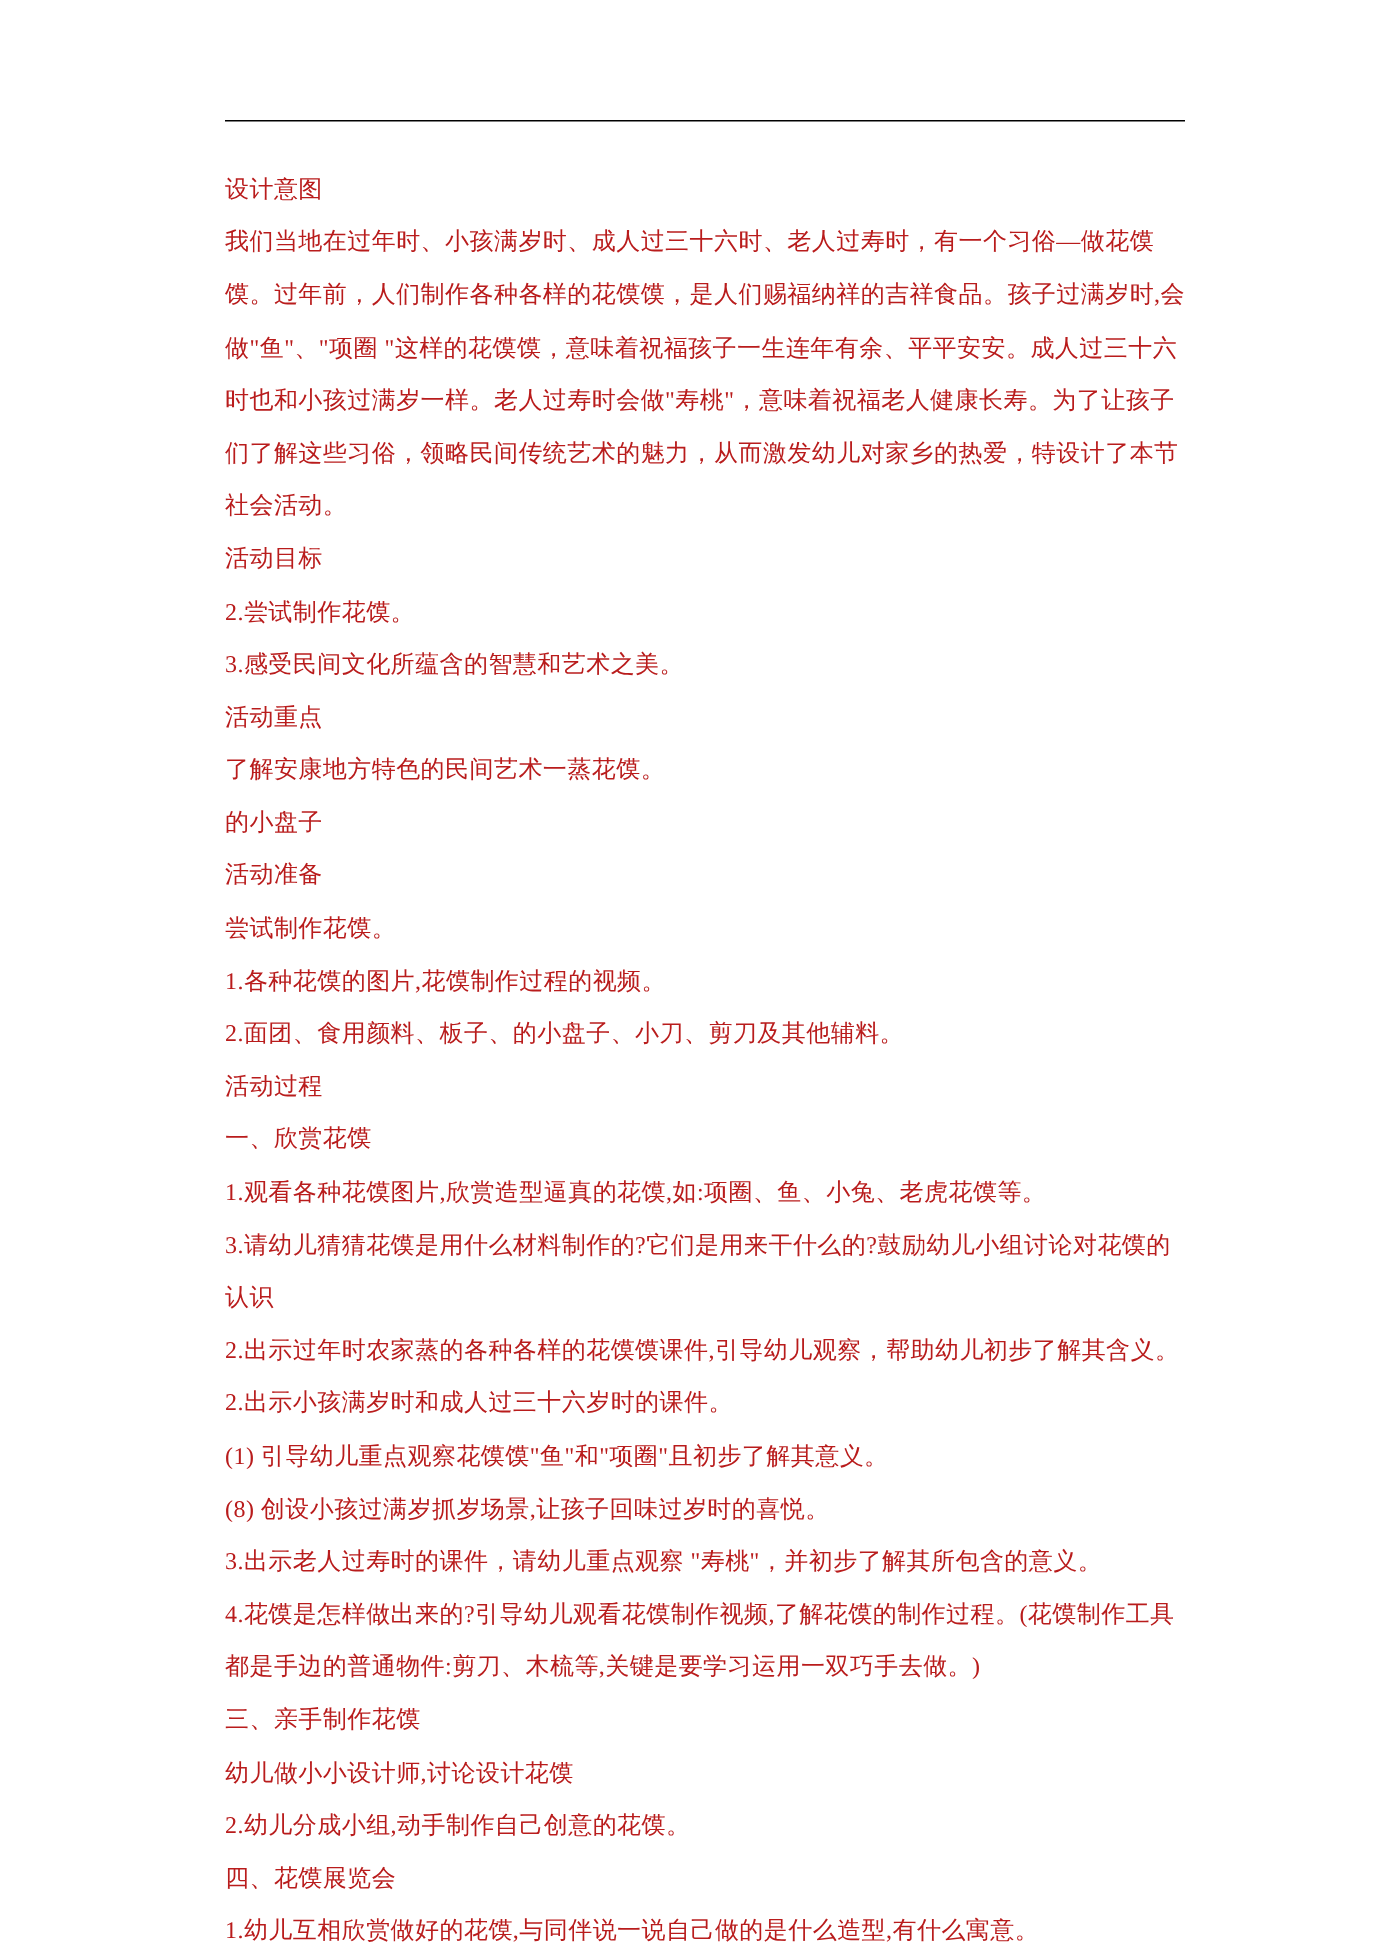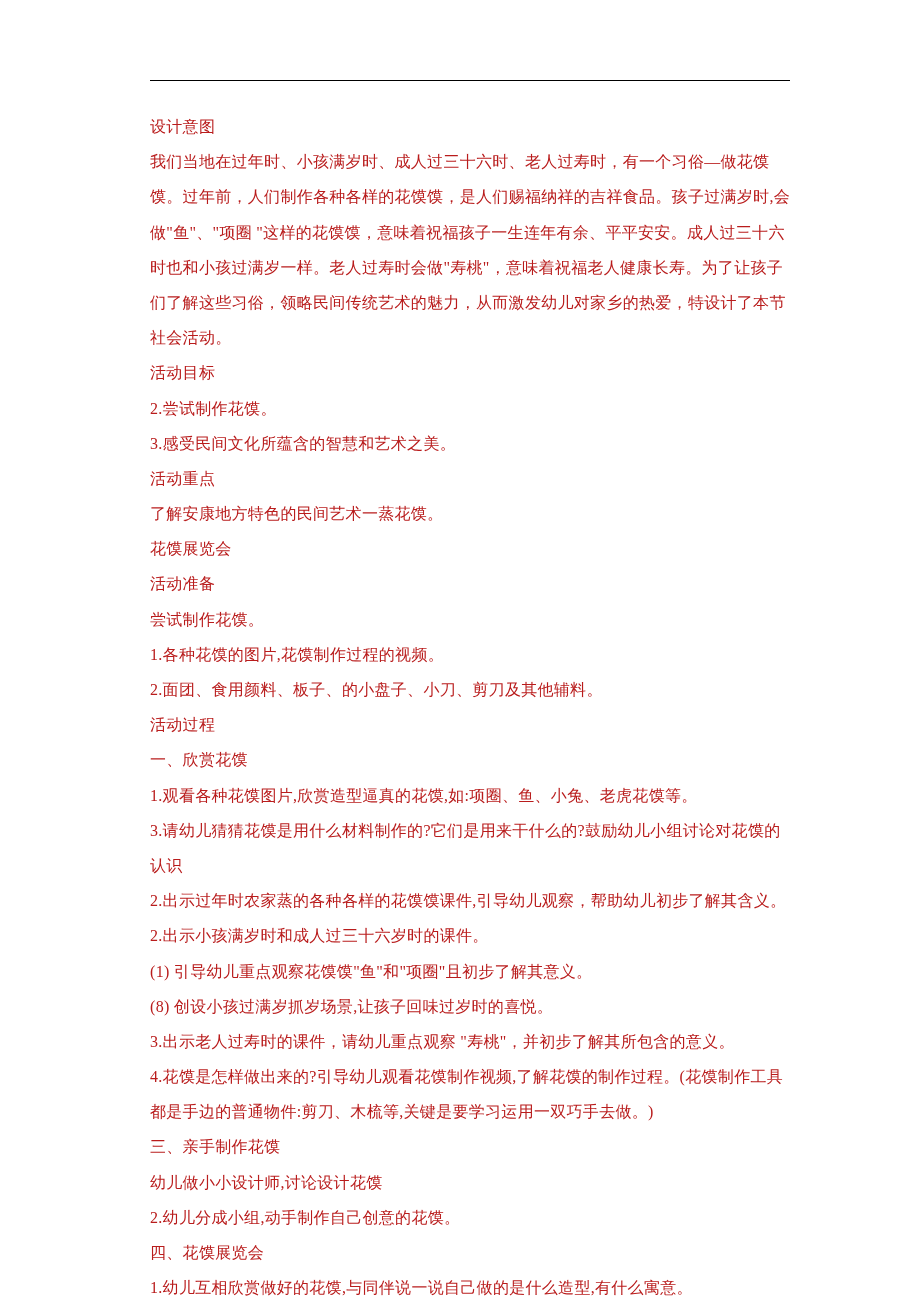--- a/index.html
+++ b/index.html
@@ -37,21 +37,21 @@
   <p>设计意图</p>
   <p>我们当地在过年时、小孩满岁时、成人过三十六时、老人过寿时，有一个习俗—做花馍馍。过年前，人们制作各种各样的花馍馍，是人们赐福纳祥的吉祥食品。孩子过满岁时,会做"鱼"、"项圈 "这样的花馍馍，意味着祝福孩子一生连年有余、平平安安。成人过三十六时也和小孩过满岁一样。老人过寿时会做"寿桃"，意味着祝福老人健康长寿。为了让孩子们了解这些习俗，领略民间传统艺术的魅力，从而激发幼儿对家乡的热爱，特设计了本节社会活动。</p>
 
   <p>活动目标</p>
   <p>2.尝试制作花馍。</p>
   <p>3.感受民间文化所蕴含的智慧和艺术之美。</p>
 
   <p>活动重点</p>
   <p>了解安康地方特色的民间艺术一蒸花馍。</p>
 
-  <p>花馍展览会</p>
+  <p>的小盘子</p>
   <p>活动准备</p>
 
   <p>尝试制作花馍。</p>
   <p>1.各种花馍的图片,花馍制作过程的视频。</p>
   <p>2.面团、食用颜料、板子、的小盘子、小刀、剪刀及其他辅料。</p>
 
   <p>活动过程</p>
 
   <p>一、欣赏花馍</p>
   <p>1.观看各种花馍图片,欣赏造型逼真的花馍,如:项圈、鱼、小兔、老虎花馍等。</p>

